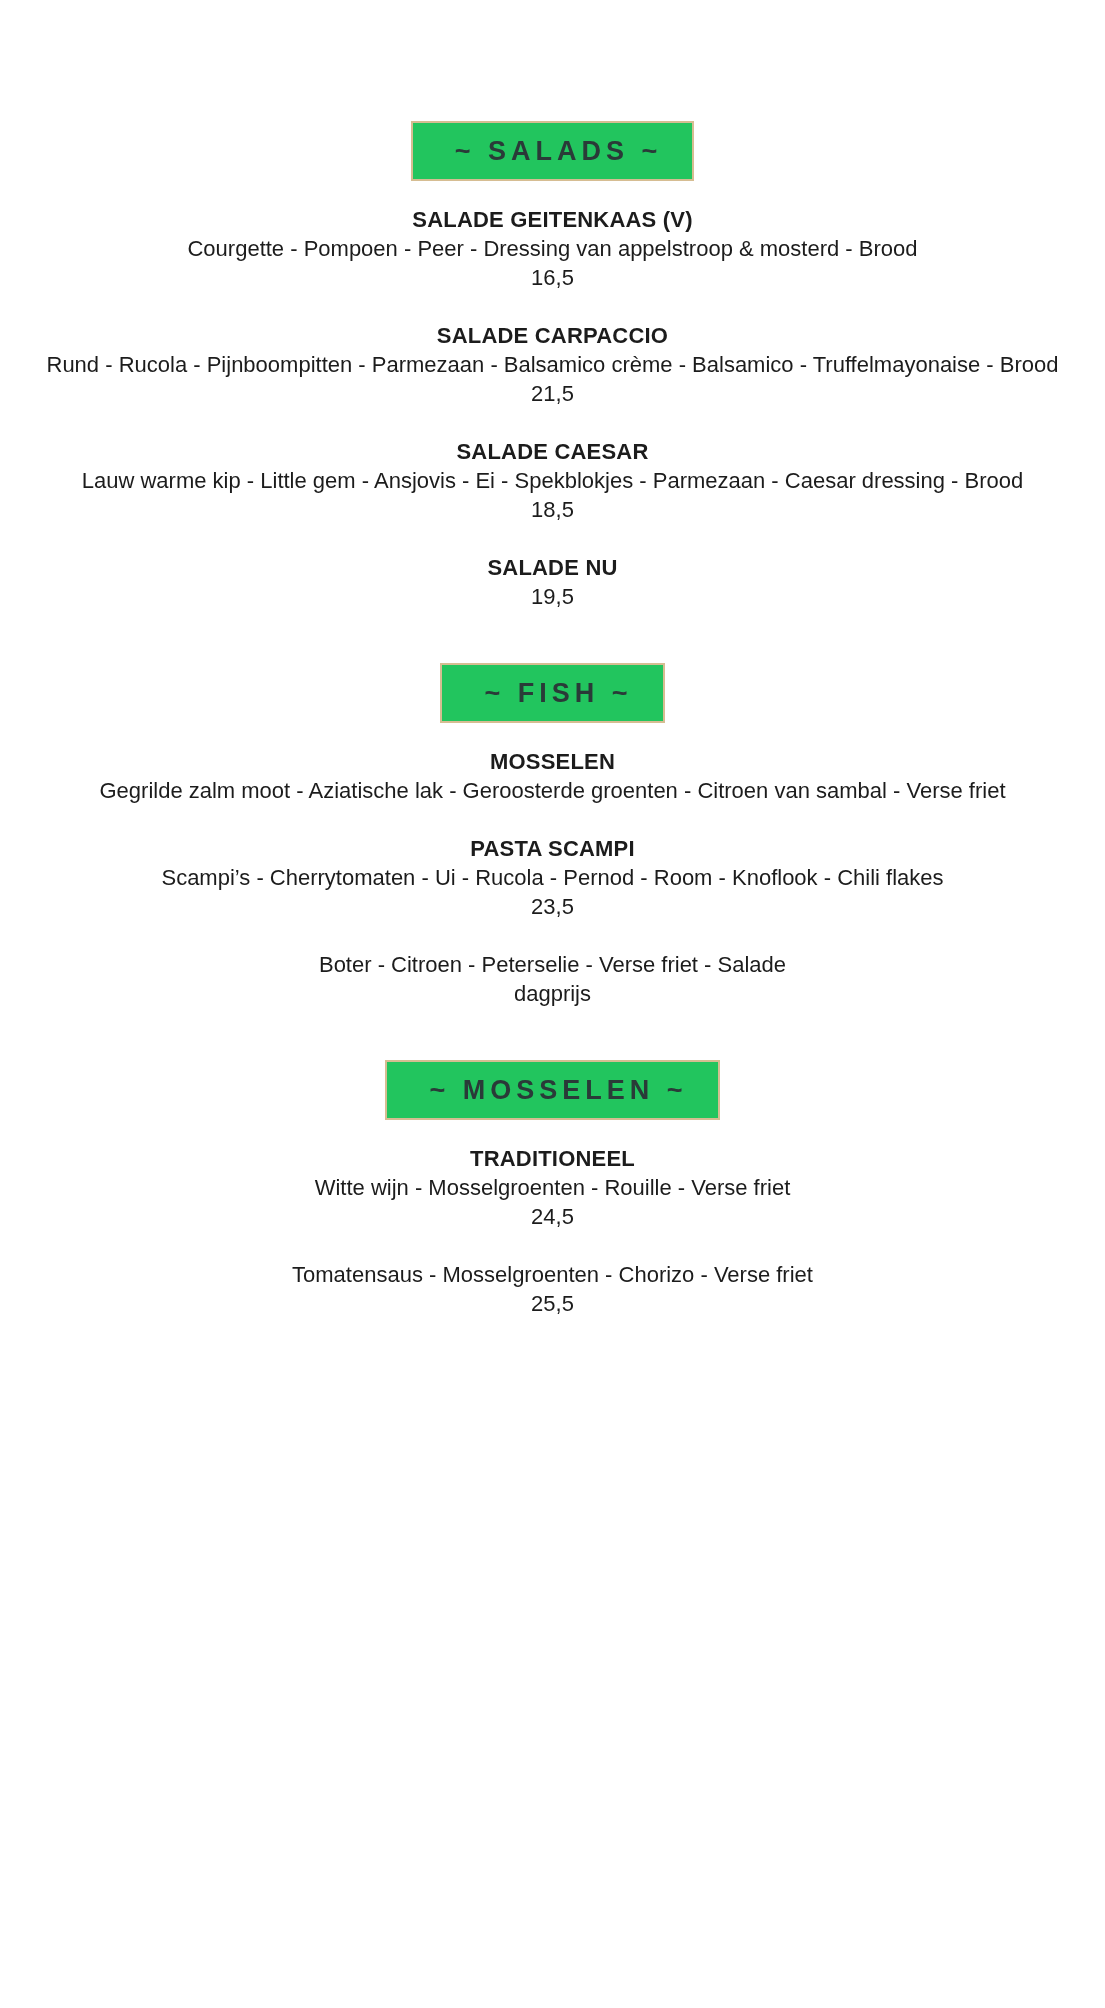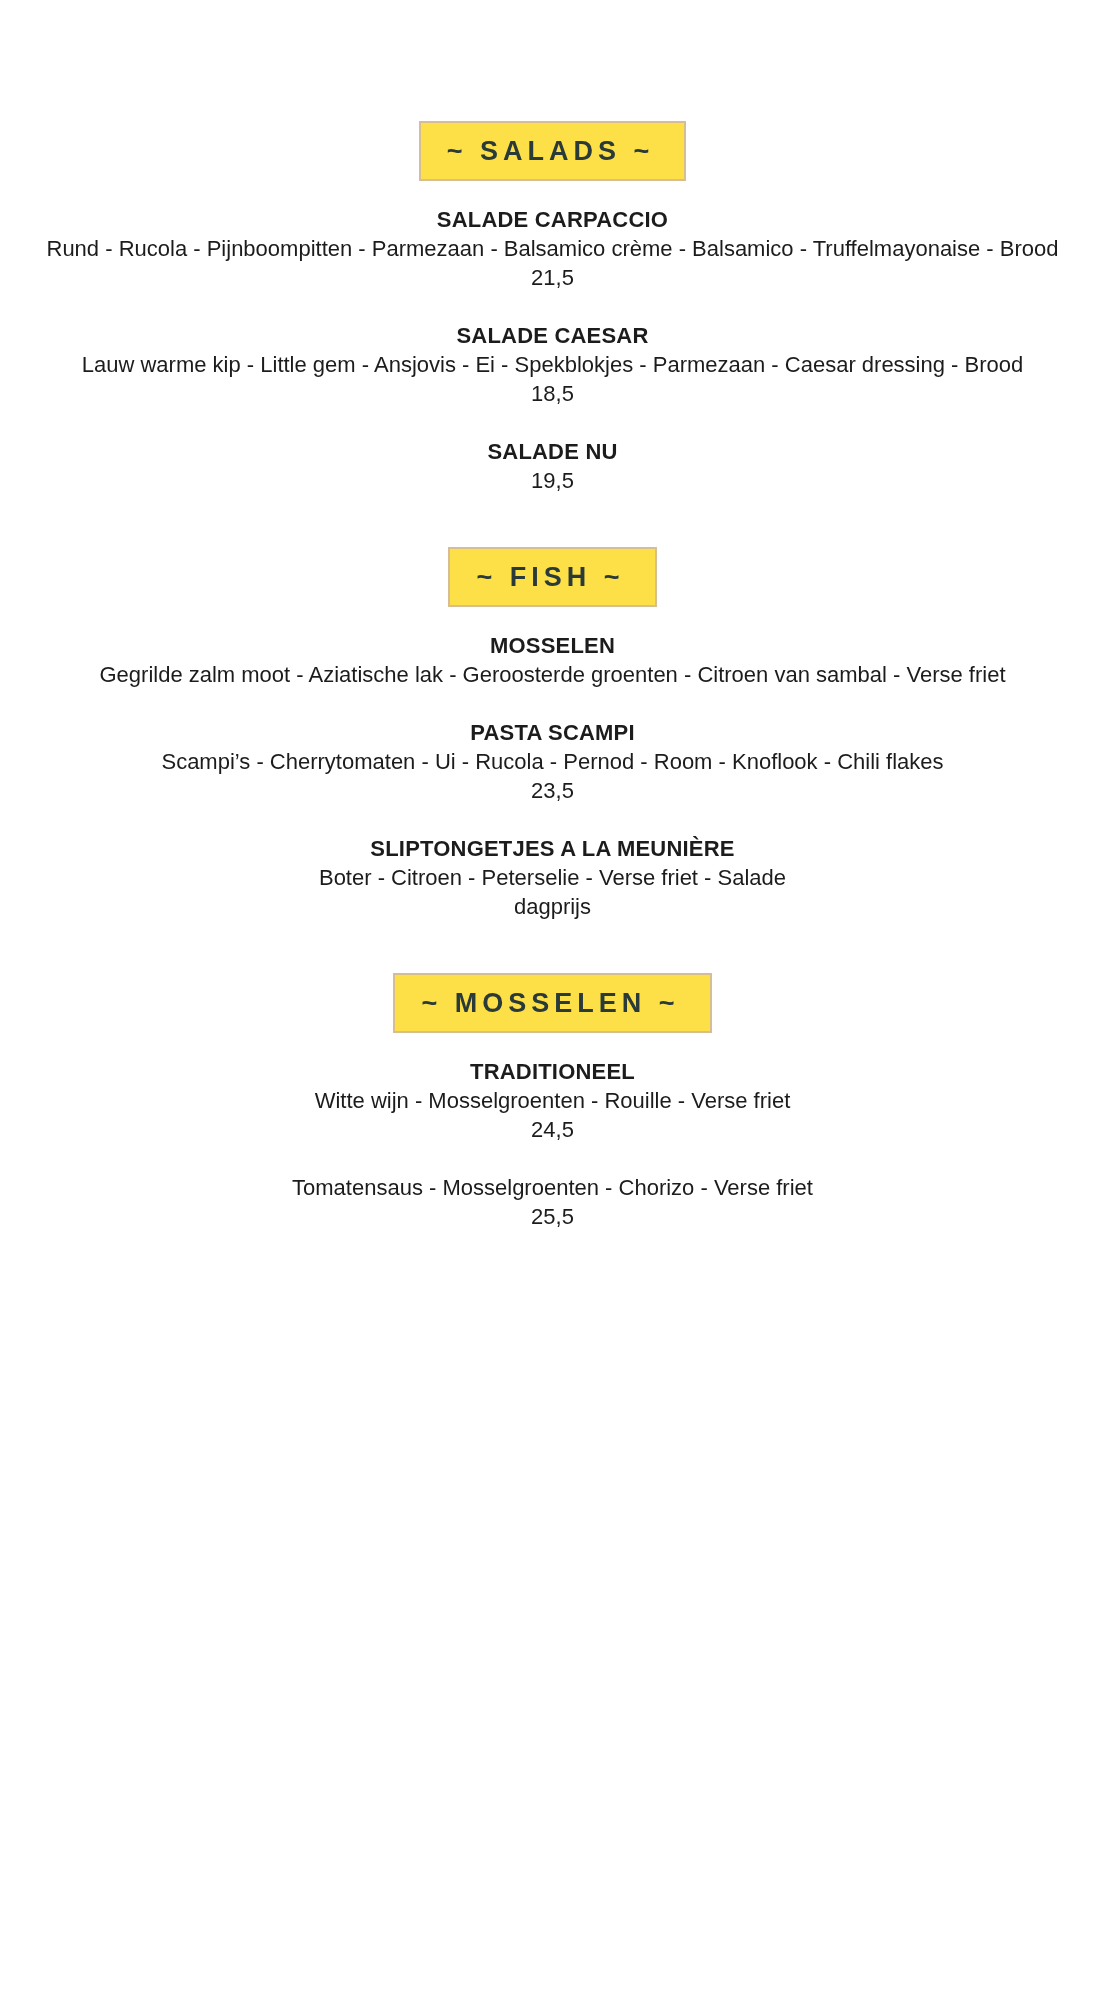--- a/index.html
+++ b/index.html
@@ -17,22 +17,22 @@
   }
   .menu-section {
     margin-bottom: 52px;
   }
   .section-header-wrap {
     margin-bottom: 24px;
   }
   .section-header {
     display: inline-block;
     border: 2px solid var(--accent-border, #d6bd92);
-    background: #fde047;
-    padding: 13px 30px 12px 26px;
+    background: #22c55e;
+    padding: 13px 30px 12px 42px;
   }
   .section-title {
     font-size: 27px;
     font-weight: bold;
     letter-spacing: 5px;
     color: var(--header-text, #2a3a38);
     white-space: nowrap;
   }
   .menu-item {
     margin-bottom: 29px;
@@ -64,20 +64,25 @@
 
 <main class="menu">
   <div id="sections-root">
   <section class="menu-section">
     <div class="section-header-wrap">
       <div class="section-header">
         <span class="section-title">~ SALADS ~</span>
       </div>
     </div>
     <div class="items">
+  <article class="menu-item">
+    <h3 class="item-name">SALADE GEITENKAAS (V)</h3>
+    <p class="item-desc">Courgette - Pompoen - Peer - Dressing van appelstroop &amp; mosterd - Brood</p>
+    <p class="item-price">16,5</p>
+  </article>
 
   <article class="menu-item">
     <h3 class="item-name">SALADE CARPACCIO</h3>
     <p class="item-desc">Rund - Rucola - Pijnboompitten - Parmezaan - Balsamico crème - Balsamico - Truffelmayonaise - Brood</p>
     <p class="item-price">21,5</p>
   </article>
 
   <article class="menu-item">
     <h3 class="item-name">SALADE CAESAR</h3>
     <p class="item-desc">Lauw warme kip - Little gem - Ansjovis - Ei - Spekblokjes - Parmezaan - Caesar dressing - Brood</p>
@@ -103,21 +108,20 @@
     <p class="item-desc">Gegrilde zalm moot - Aziatische lak - Geroosterde groenten - Citroen van sambal - Verse friet</p>
   </article>
 
   <article class="menu-item">
     <h3 class="item-name">PASTA SCAMPI</h3>
     <p class="item-desc">Scampi’s - Cherrytomaten - Ui - Rucola - Pernod - Room - Knoflook - Chili flakes</p>
     <p class="item-price">23,5</p>
   </article>
 
   <article class="menu-item">
-    <h3 class="item-name">SLIPTONGETJES A LA MEUNIÈRE</h3>
     <p class="item-desc">Boter - Citroen - Peterselie - Verse friet - Salade</p>
     <p class="item-price">dagprijs</p>
   </article>
 </div>
   </section>
 
   <section class="menu-section">
     <div class="section-header-wrap">
       <div class="section-header">
         <span class="section-title">~ MOSSELEN ~</span>

